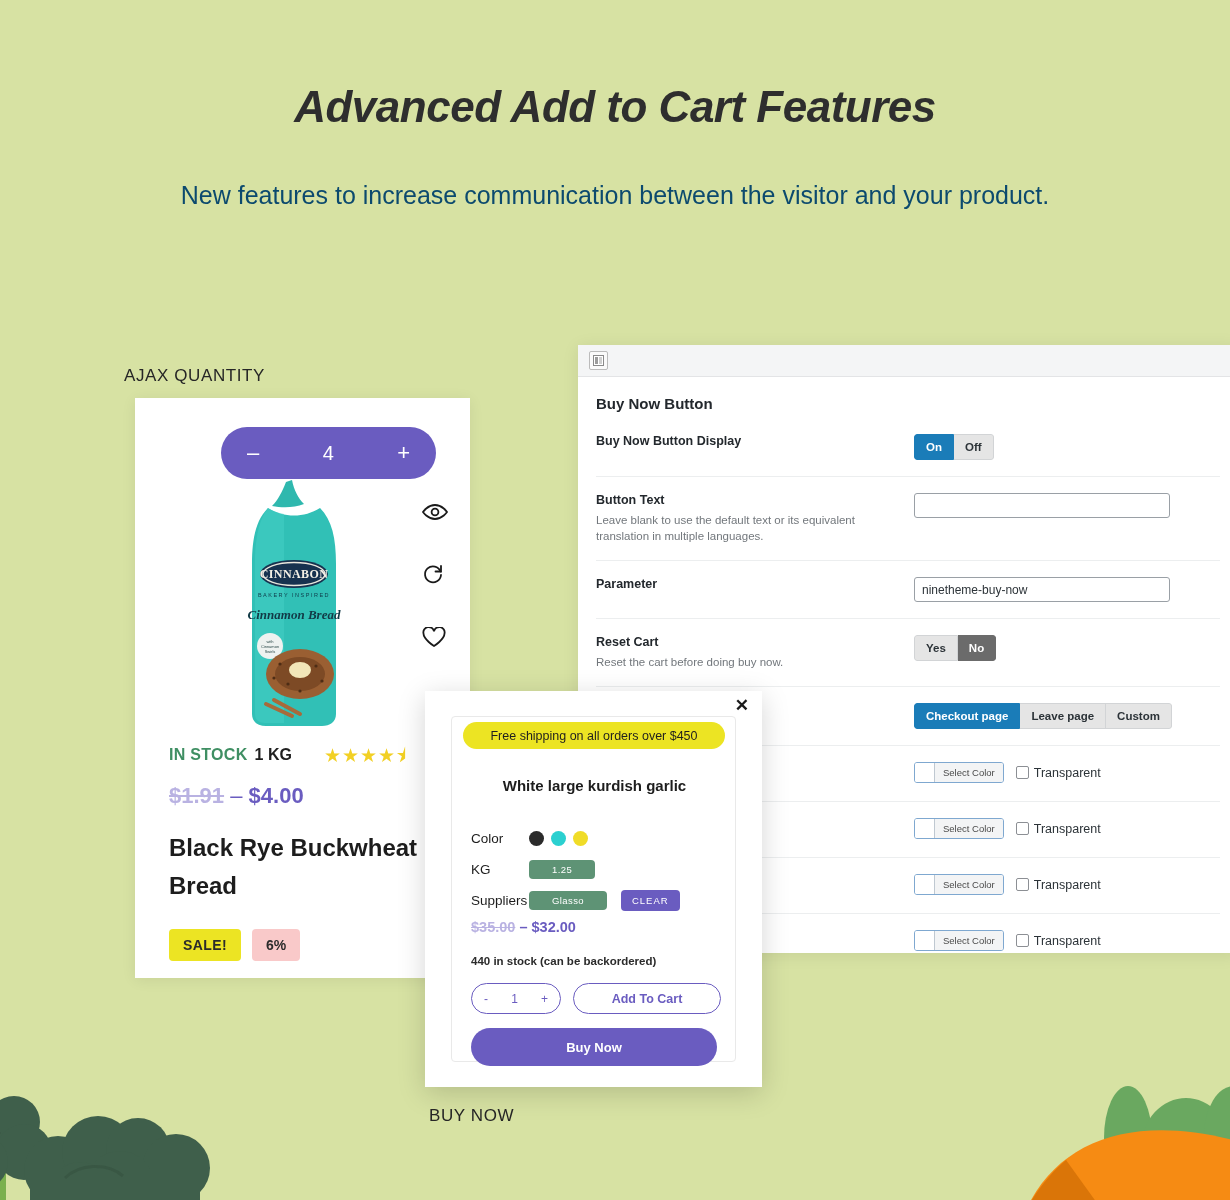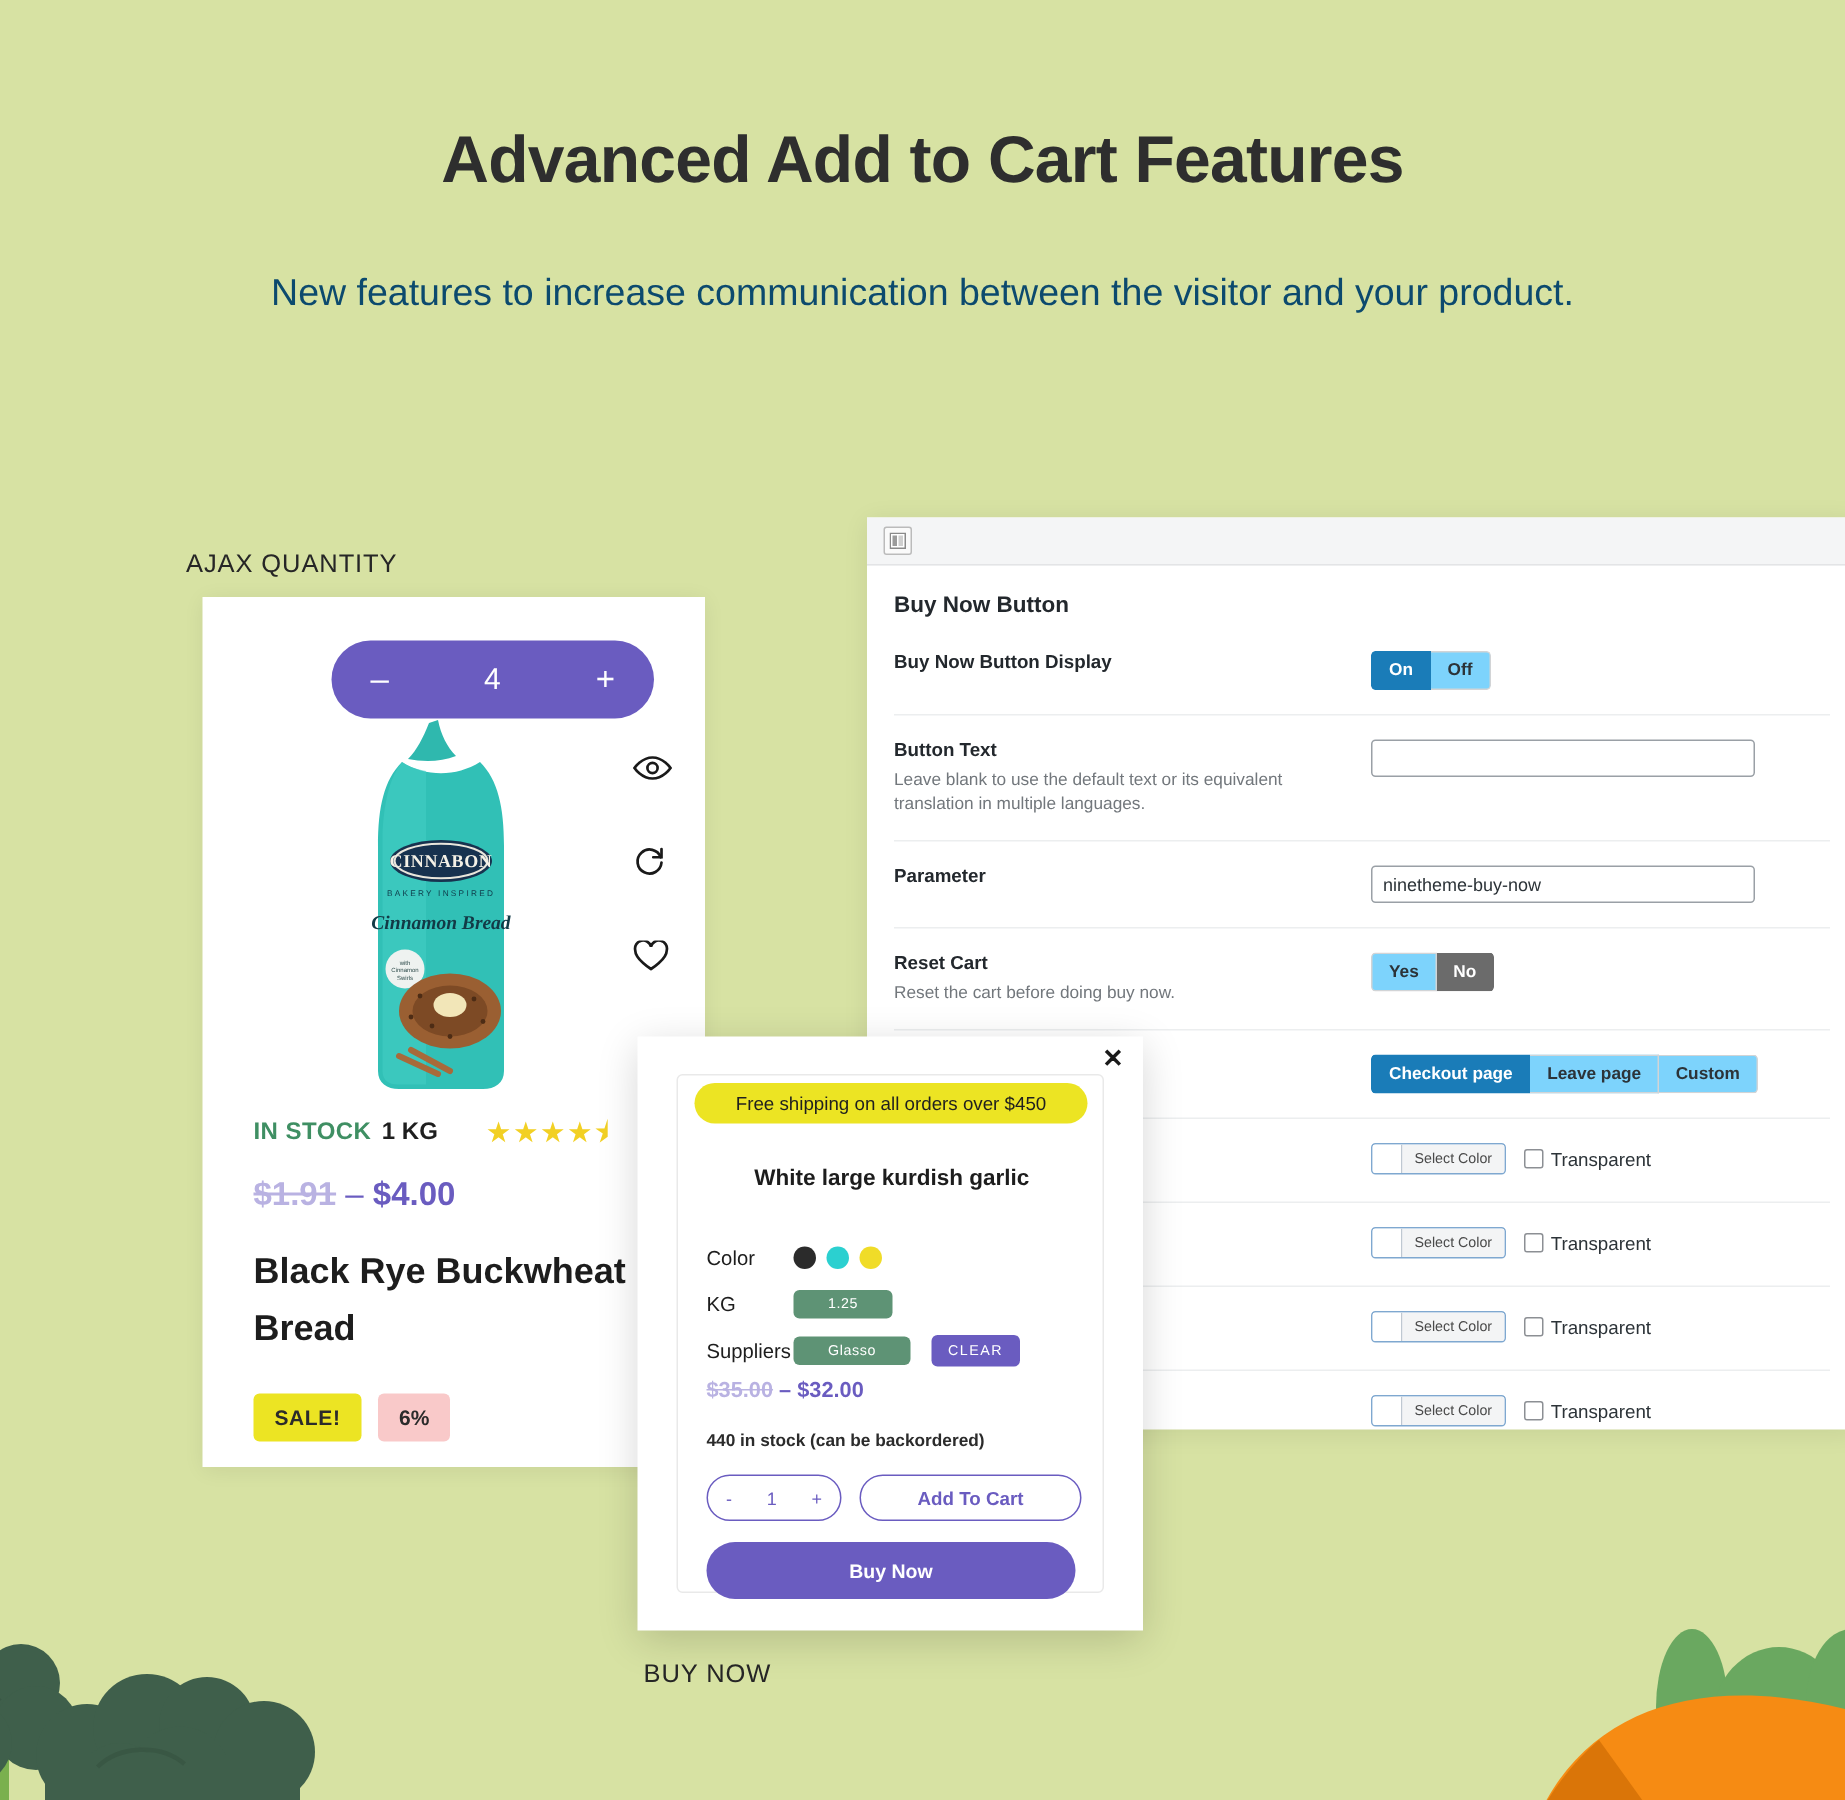--- a/index.html
+++ b/index.html
@@ -13,21 +13,21 @@
 
   
   .veg { position: absolute; pointer-events: none; }
   .broccoli { left: -30px; bottom: -10px; width: 270px; height: 120px; }
   .carrot { right: -10px; bottom: -10px; width: 250px; height: 130px; }
 
   
   .headline {
     position: absolute; top: 82px; left: 0; width: 1230px;
     text-align: center; color: #2e2e2e;
-    font-size: 44px; font-weight: 700; letter-spacing: -0.5px;
+    font-size: 44px; font-weight: 700; letter-spacing: -0.5px; font-style: italic;
   }
   .subhead {
     position: absolute; top: 176px; left: 115px; width: 1000px;
     text-align: center; color: #0c4a6e;
     font-size: 25px; line-height: 39px; font-weight: 400;
   }
 
   
   .caption {
     position: absolute; color: #262626;
@@ -112,21 +112,21 @@
   }
   .srow:last-child { border-bottom: none; }
   .srow-label { width: 318px; padding-right: 14px; }
   .srow-label .lt { font-size: 12.5px; font-weight: 700; color: #23282d; display: block; }
   .srow-label .ld { font-size: 11.5px; color: #72777c; line-height: 16px; display: block; margin-top: 5px; }
   .srow-ctrl { flex: 1; display: flex; align-items: center; }
 
   .btn-group { display: inline-flex; border-radius: 3px; overflow: hidden; }
   .bg-btn {
     font-size: 11.5px; font-weight: 700; padding: 6px 11px;
-    background: #7dd3fc; color: #2c3338; border: 1px solid #d2d4d6;
+    background: #e5e5e5; color: #2c3338; border: 1px solid #d2d4d6;
     border-left-width: 0; cursor: pointer;
   }
   .bg-btn:first-child { border-left-width: 1px; border-radius: 3px 0 0 3px; }
   .bg-btn:last-child { border-radius: 0 3px 3px 0; }
   .bg-btn.active-blue { background: #1a7cb8; border-color: #1a7cb8; color: #fff; }
   .bg-btn.active-grey { background: #6b6b6b; border-color: #6b6b6b; color: #fff; }
 
   .txt-input {
     width: 256px; height: 25px; border: 1px solid #9aa0a6; border-radius: 3px;
     font-size: 12px; padding: 0 7px; color: #2c3338;

